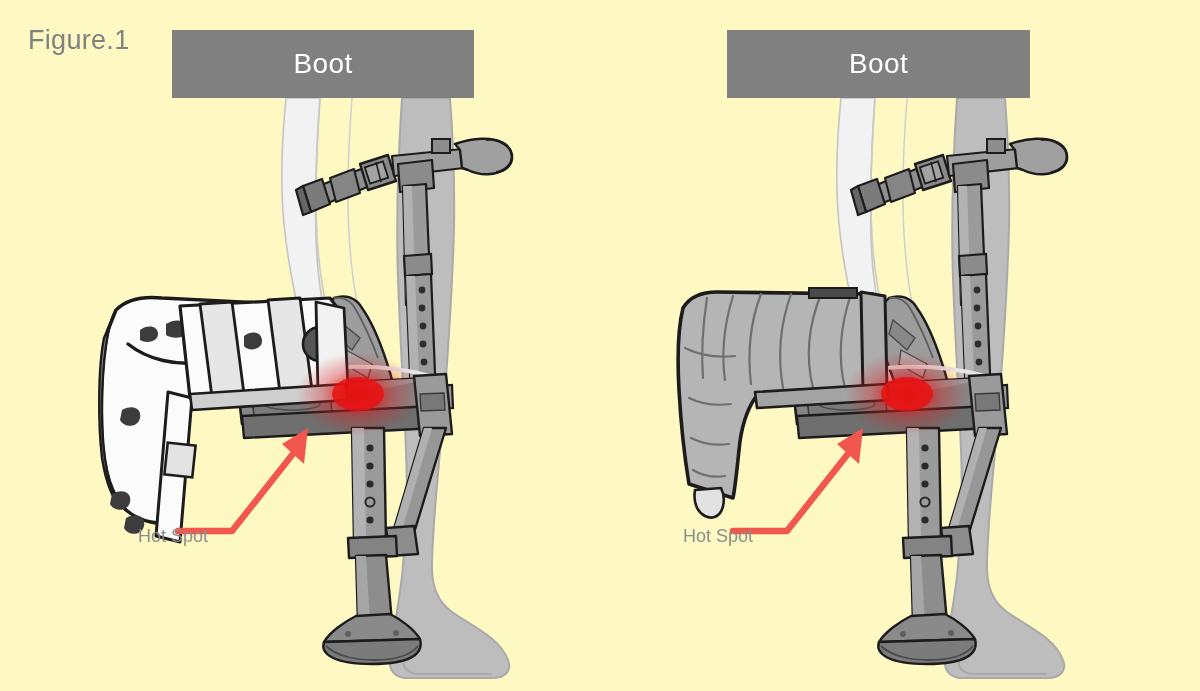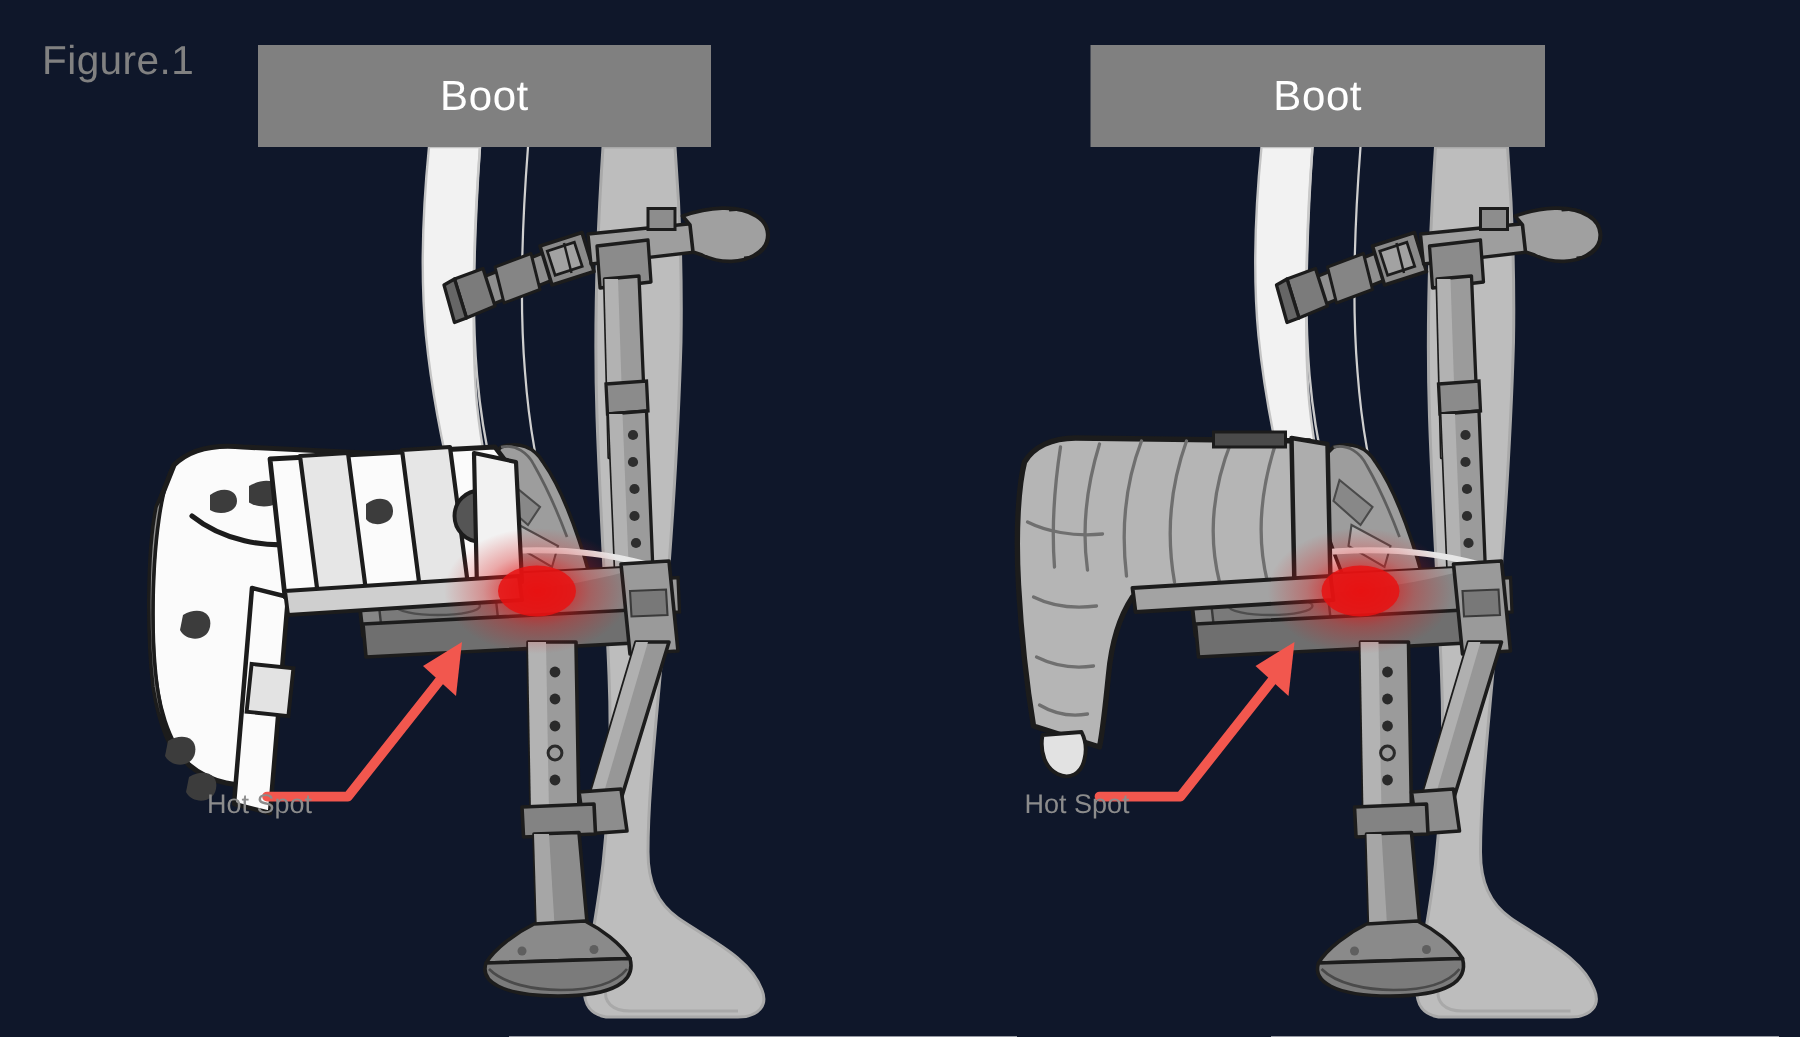--- a/index.html
+++ b/index.html
@@ -7,21 +7,21 @@
     padding: 0;
     background: #ffffff;
   }
   body {
     font-family: "Liberation Sans", sans-serif;
   }
   #figure-root {
     position: relative;
     width: 1200px;
     height: 691px;
-    background: #0f172a;
+    background: #fef9c3;
     overflow: hidden;
   }
   #figure-label {
     position: absolute;
     left: 28px;
     top: 27px;
     font-size: 27px;
     color: #818181;
     letter-spacing: 0.3px;
     line-height: 1;

